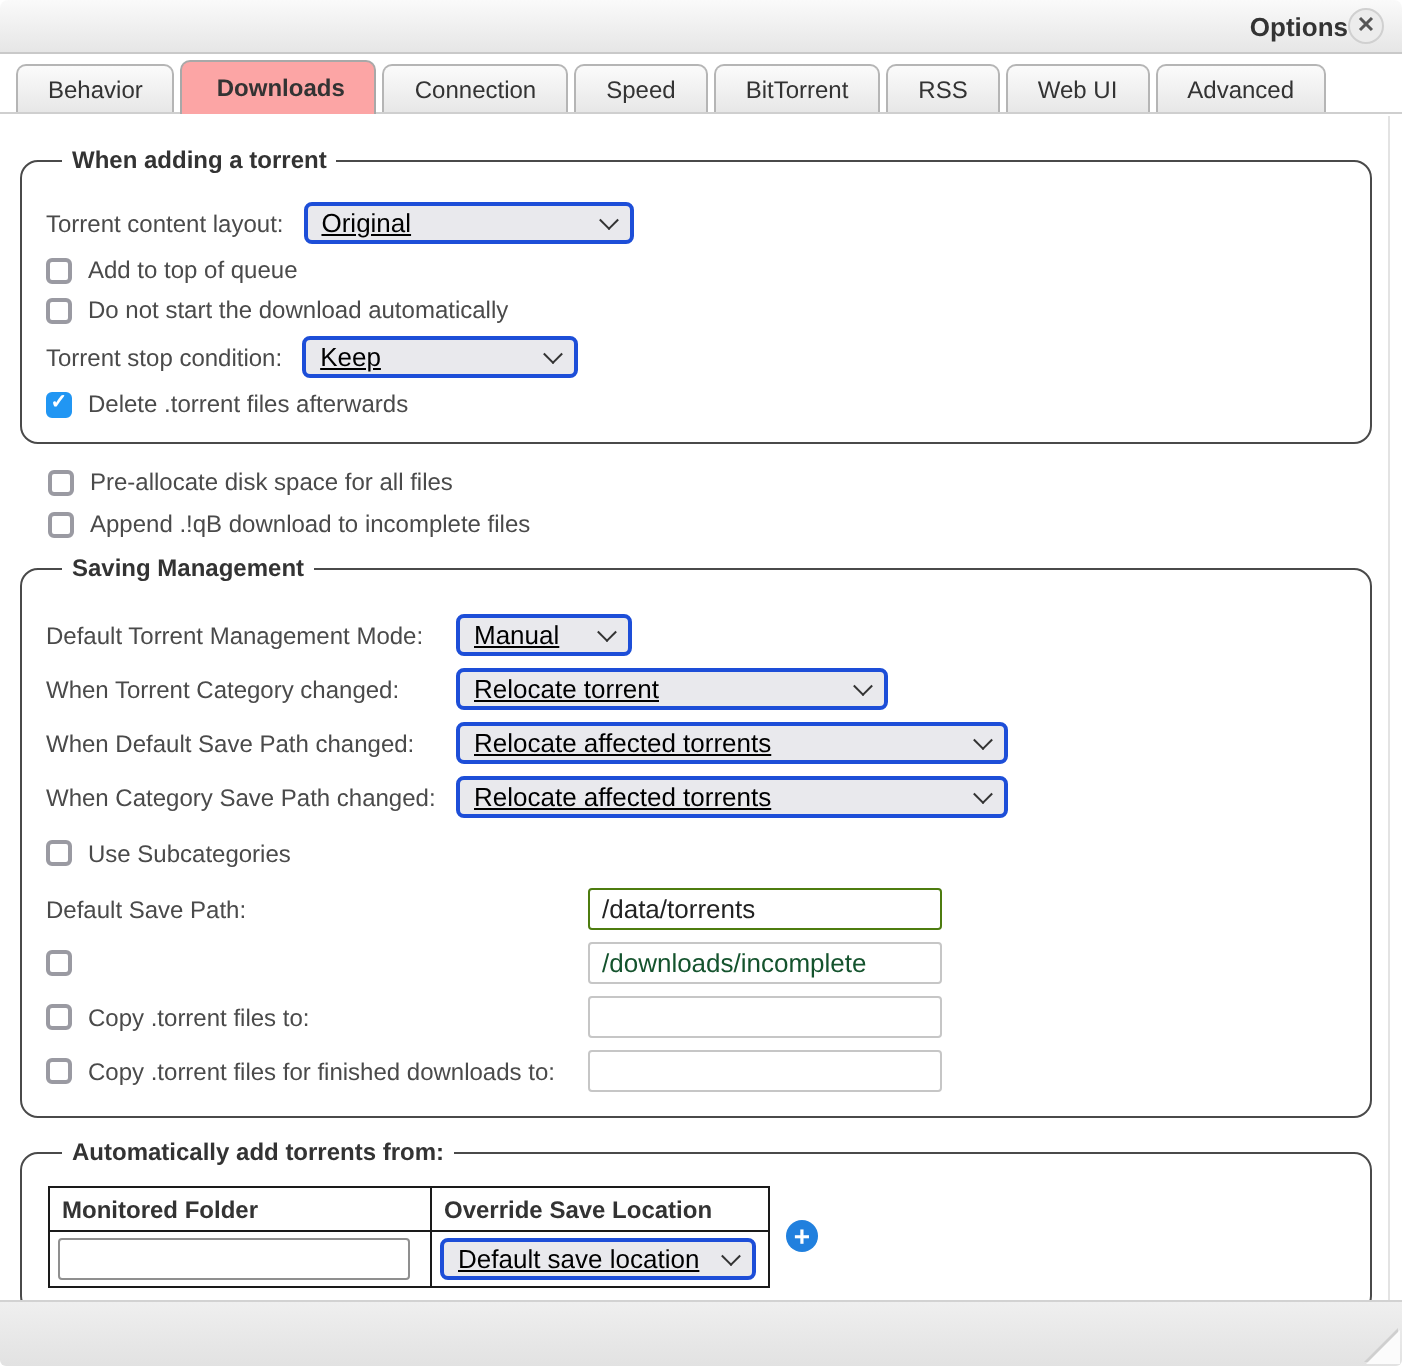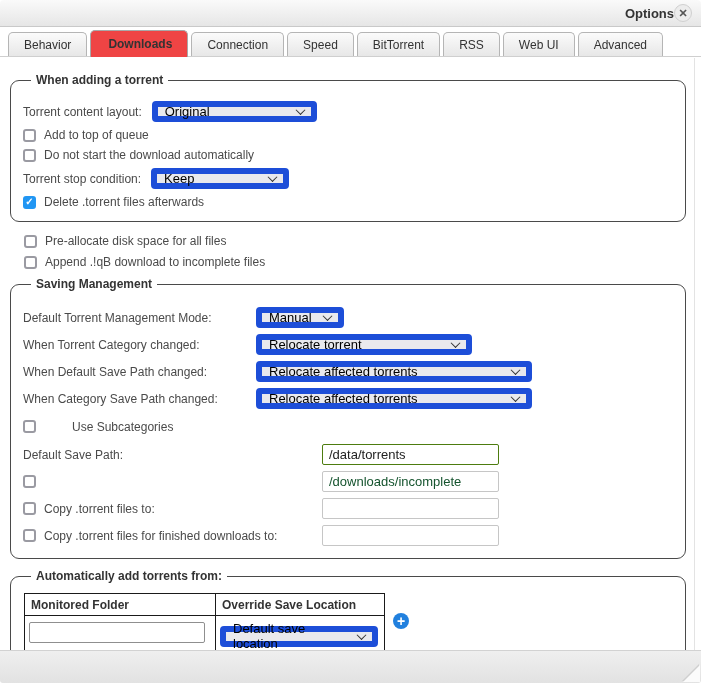--- a/index.html
+++ b/index.html
@@ -33,21 +33,21 @@
   }
   .tab {
     height:24px; padding:0 15px; margin-right:3px;
     display:flex; align-items:center;
     font-size:12px; color:#333;
     background:linear-gradient(#fbfbfb,#e7e7e7);
     border:1px solid #b5b5b5; border-bottom:none;
     border-radius:5px 5px 0 0; cursor:pointer; white-space:nowrap;
   }
   .tab.active {
-    height:27px; background:#ef4444; font-weight:bold;
+    height:27px; background:#fca5a5; font-weight:bold;
     margin-bottom:-1px; border-color:#a8a8a8;padding-left:17px;
   }
   
   .content { padding-top:16px; }
   fieldset {
     border:1px solid #4a4a4a; border-radius:9px;
     margin:0 15px 10px 10px; padding:6px 12px 10px 12px;
   }
   legend {
     font-size:12px; font-weight:bold; color:#333;
@@ -62,42 +62,42 @@
     margin-right:8px; display:inline-flex; align-items:center; justify-content:center;
     cursor:pointer;
   }
   .cb.checked {
     border-color:#2196f3; background:#2196f3;
     color:#fff; font-size:10px; font-weight:bold; line-height:1;
   }
   
   .sel {
     height:21px; background:#e9e9ed;
-    border:6px solid #1d4ed8; border-radius:4px;
+    border:2px solid #1d4ed8; border-radius:4px;
     display:inline-flex; align-items:center; justify-content:space-between;
-    padding:0 7px; font-size:13px; color:#000; cursor:pointer;
+    padding:0 7px; font-size:13px; color:#000; cursor:pointer;text-decoration:underline;
   }
   .chev {
     width:7px; height:7px; border-right:1.5px solid #333; border-bottom:1.5px solid #333;
     transform:rotate(45deg) translate(-1px,-1px); margin-left:10px; flex:0 0 auto;
   }
   
   .txt {
     height:21px; border:1px solid #4d7c0f; border-radius:2px;
     font-family:"Liberation Sans", sans-serif;
     font-size:13px; color:#222; padding:0 6px; background:#fff; outline:none;
   }
   .txt.dim { color:#14532d; border-color:#c6c6c6; }
   
   .adding .row.first { margin-top:8px; }
   .standalone { margin:12px 0 8px 24px; }
   .standalone .row { margin:7px 0; }
   .saving-label  { width:205px; flex:0 0 205px; }
   .ctl-col { width:271px; flex:0 0 271px; display:flex; align-items:center; }
-  .saving .row { margin:6px 0; height:21px;gap:28px; }
+  .saving .row { margin:6px 0; height:21px; }
   .saving .row.cbrow { height:17px; }
   
   .mf-table { border-collapse:collapse; margin:4px 0 2px 1px; }
   .mf-table th, .mf-table td { border:1px solid #1a1a1a; }
   .mf-table th {
     font-size:12px; color:#333; text-align:left; font-weight:bold;
     padding:3px 6px; height:22px;
   }
   .mf-table td { padding:3px 4px; height:28px; }
   .addrow { display:flex; align-items:center; }

